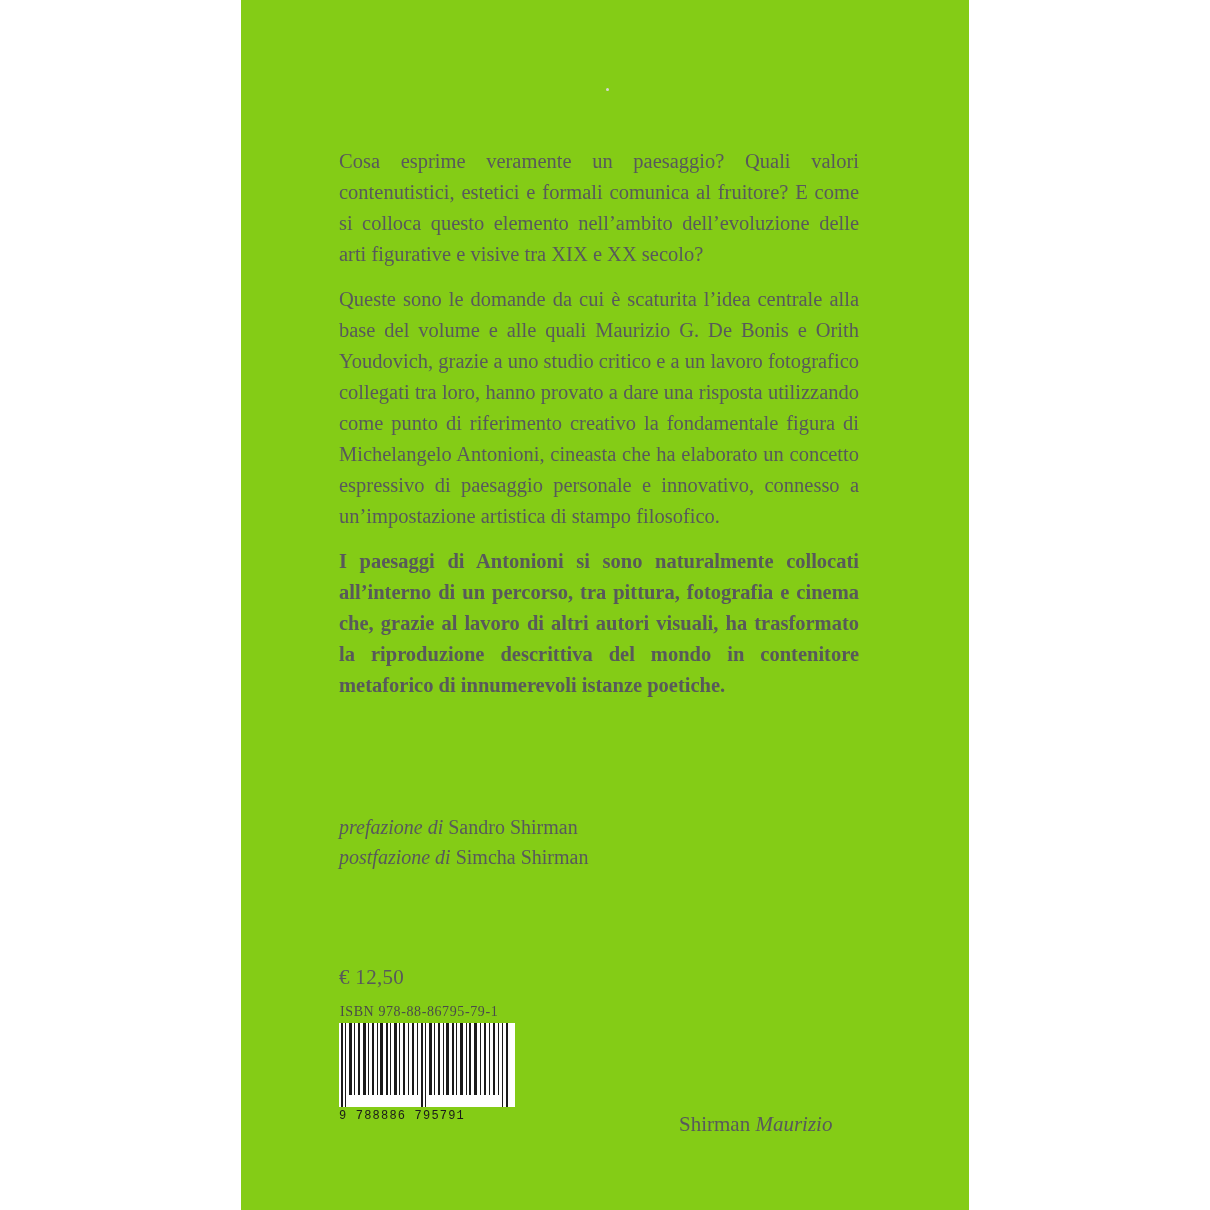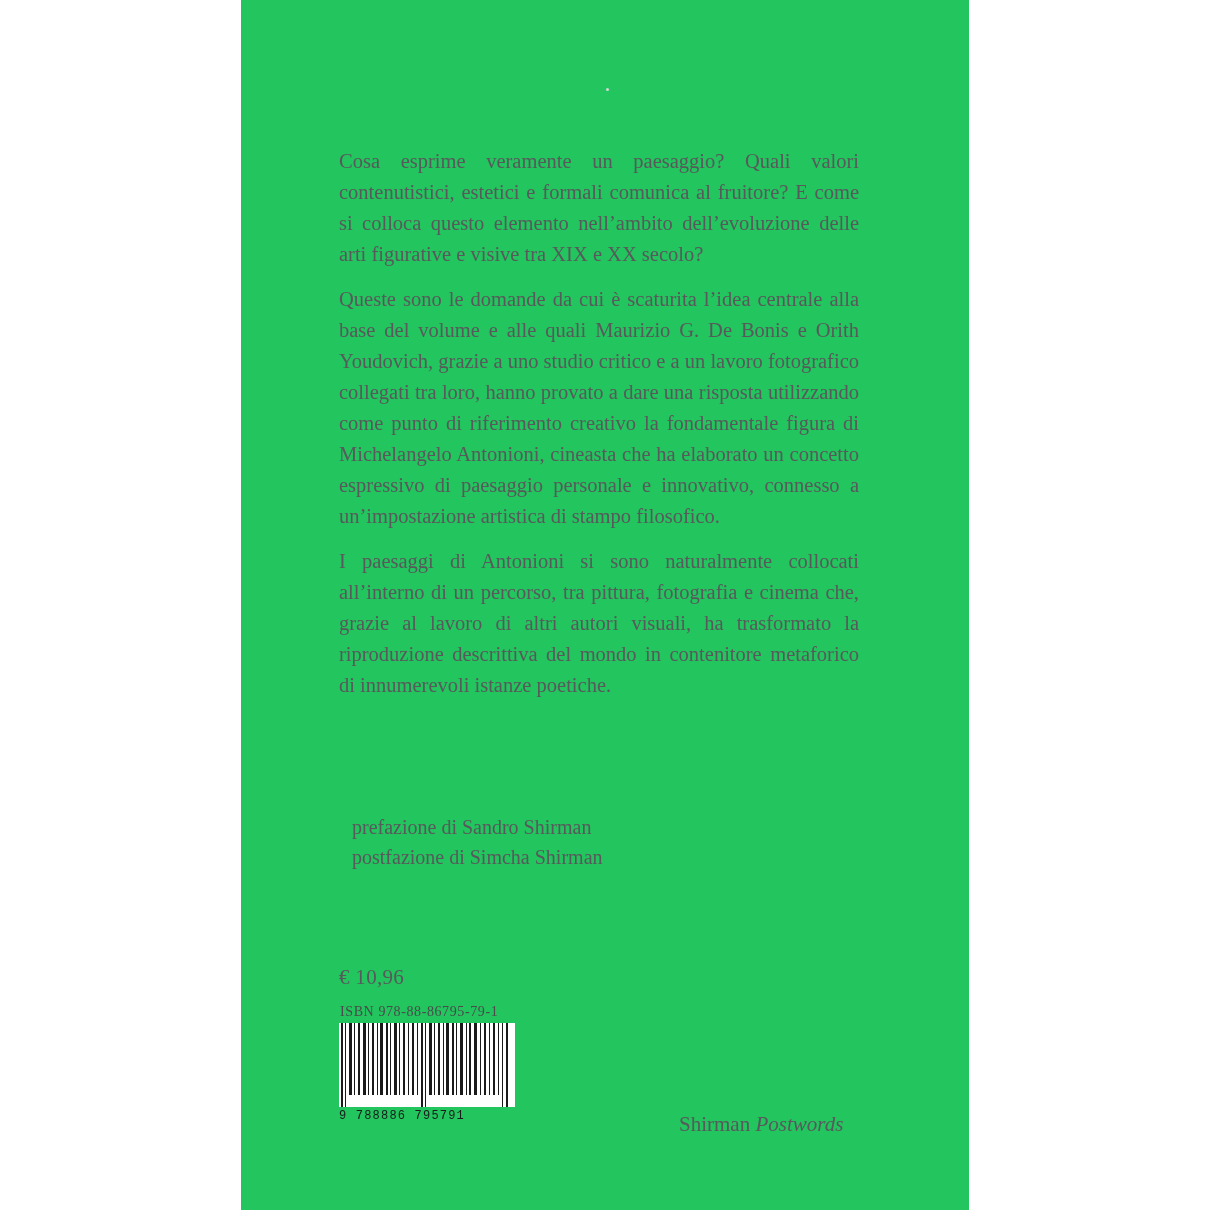--- a/index.html
+++ b/index.html
@@ -19,21 +19,21 @@
     height: 1210px;
     background: #ffffff;
   }
   
   #cover {
     position: absolute;
     left: 241px;
     top: 0px;
     width: 728px;
     height: 1210px;
-    background: #22c55e;
+    background: #84cc16;
     box-sizing: border-box;
   }
   #cover-inner {
     position: absolute;
     left: 98px;
     top: 0px;
     width: 525px;
     height: 1210px;
   }
   .blurb {
@@ -46,32 +46,33 @@
     line-height: 31px;
     text-align: justify;
     font-family: "Liberation Serif", serif;
   }
   .blurb p {
     margin: 0 0 14px 0;
     text-align: justify;
   }
   .blurb p:last-child {
     margin-bottom: 0;
+    font-weight: bold;
   }
   .credits {
     position: absolute;
     left: 0px;
     top: 812px;
     width: 520px;
     color: #58595b;
     font-size: 20px;
     line-height: 30px;
   }
   .credits .role {
-    margin-left: 13px;
+    font-style: italic;
   }
   .price {
     position: absolute;
     left: 0px;
     top: 965px;
     color: #58595b;
     font-size: 21px;
     letter-spacing: 0.3px;
   }
   
@@ -149,21 +150,21 @@
         <div>
           <span class="role">prefazione di</span>
           <span>Sandro Shirman</span>
         </div>
         <div>
           <span class="role">postfazione di</span>
           <span>Simcha Shirman</span>
         </div>
       </div>
 
-      <div class="price">€ 10,96</div>
+      <div class="price">€ 12,50</div>
 
       <div id="barcode-block">
         <div class="isbn-text">ISBN 978-88-86795-79-1</div>
         <div class="barcode-bars">
           <span style="left:2px;width:2px;height:84px"></span>
           <span style="left:6px;width:1px;height:84px"></span>
           <span style="left:10px;width:3px;height:72px"></span>
           <span style="left:15px;width:1px;height:72px"></span>
           <span style="left:19px;width:2px;height:72px"></span>
           <span style="left:24px;width:3px;height:72px"></span>
@@ -198,18 +199,18 @@
           <span style="left:154px;width:2px;height:72px"></span>
           <span style="left:159px;width:1px;height:72px"></span>
           <span style="left:163px;width:1px;height:84px"></span>
           <span style="left:167px;width:2px;height:84px"></span>
         </div>
         <div class="barcode-digits">9 788886 795791</div>
       </div>
 
       <div class="collana">
         <span>Shirman</span>
-        <span class="series-name">Postwords</span>
+        <span class="series-name">Maurizio</span>
       </div>
 
     </div>
   </div>
 </div>
 
 </body></html>

